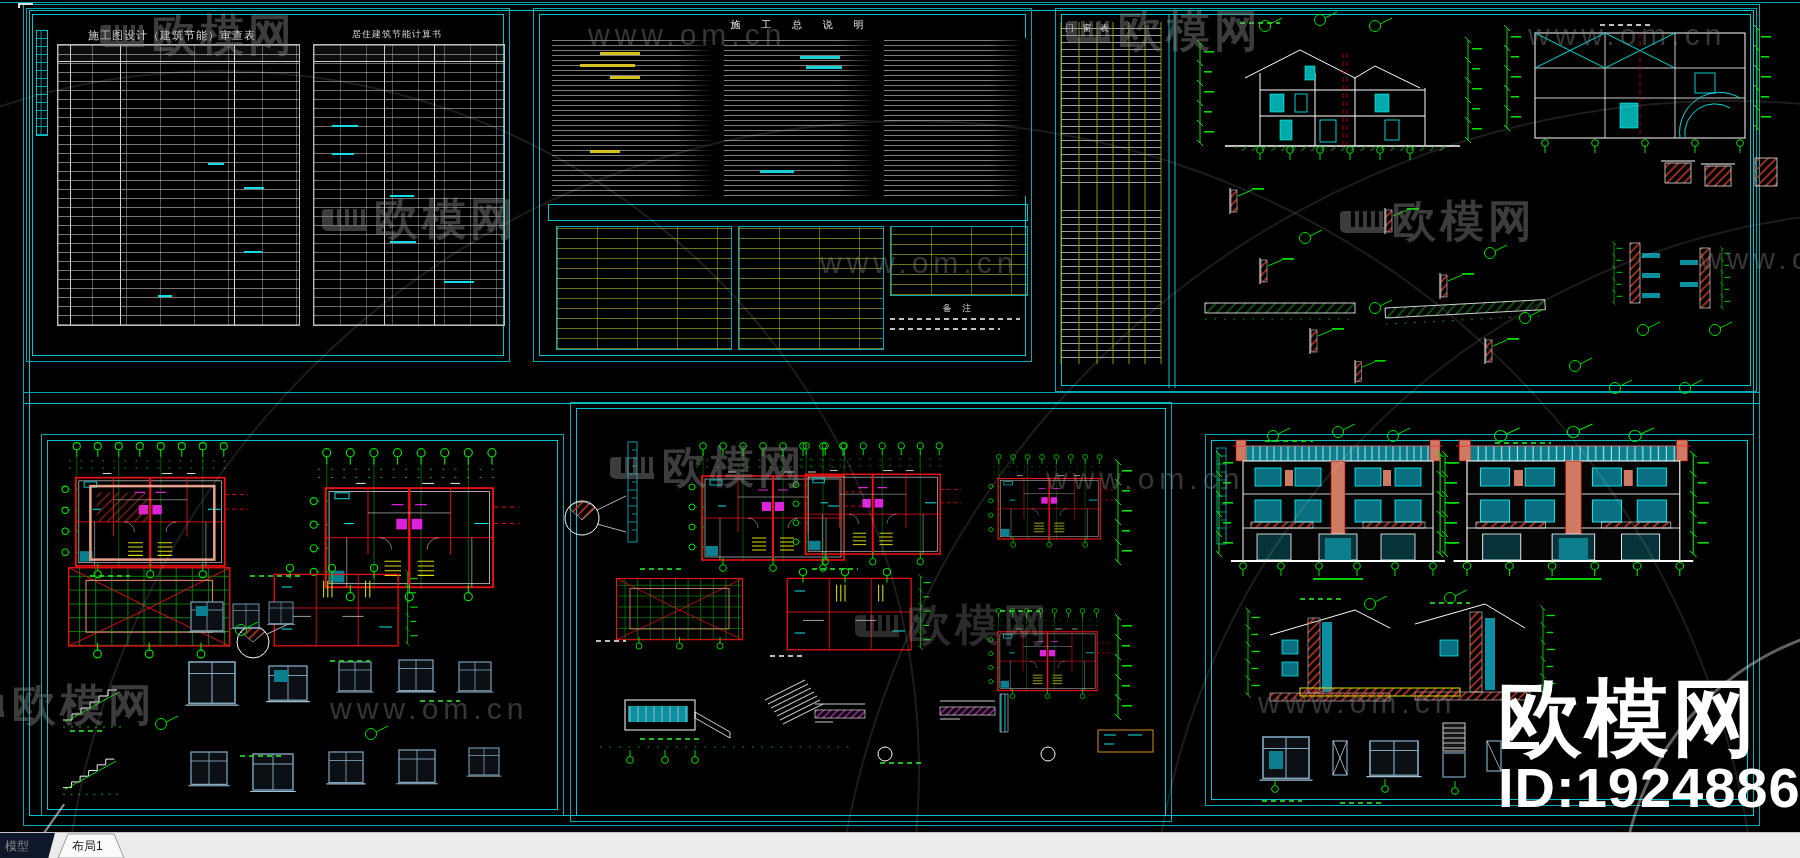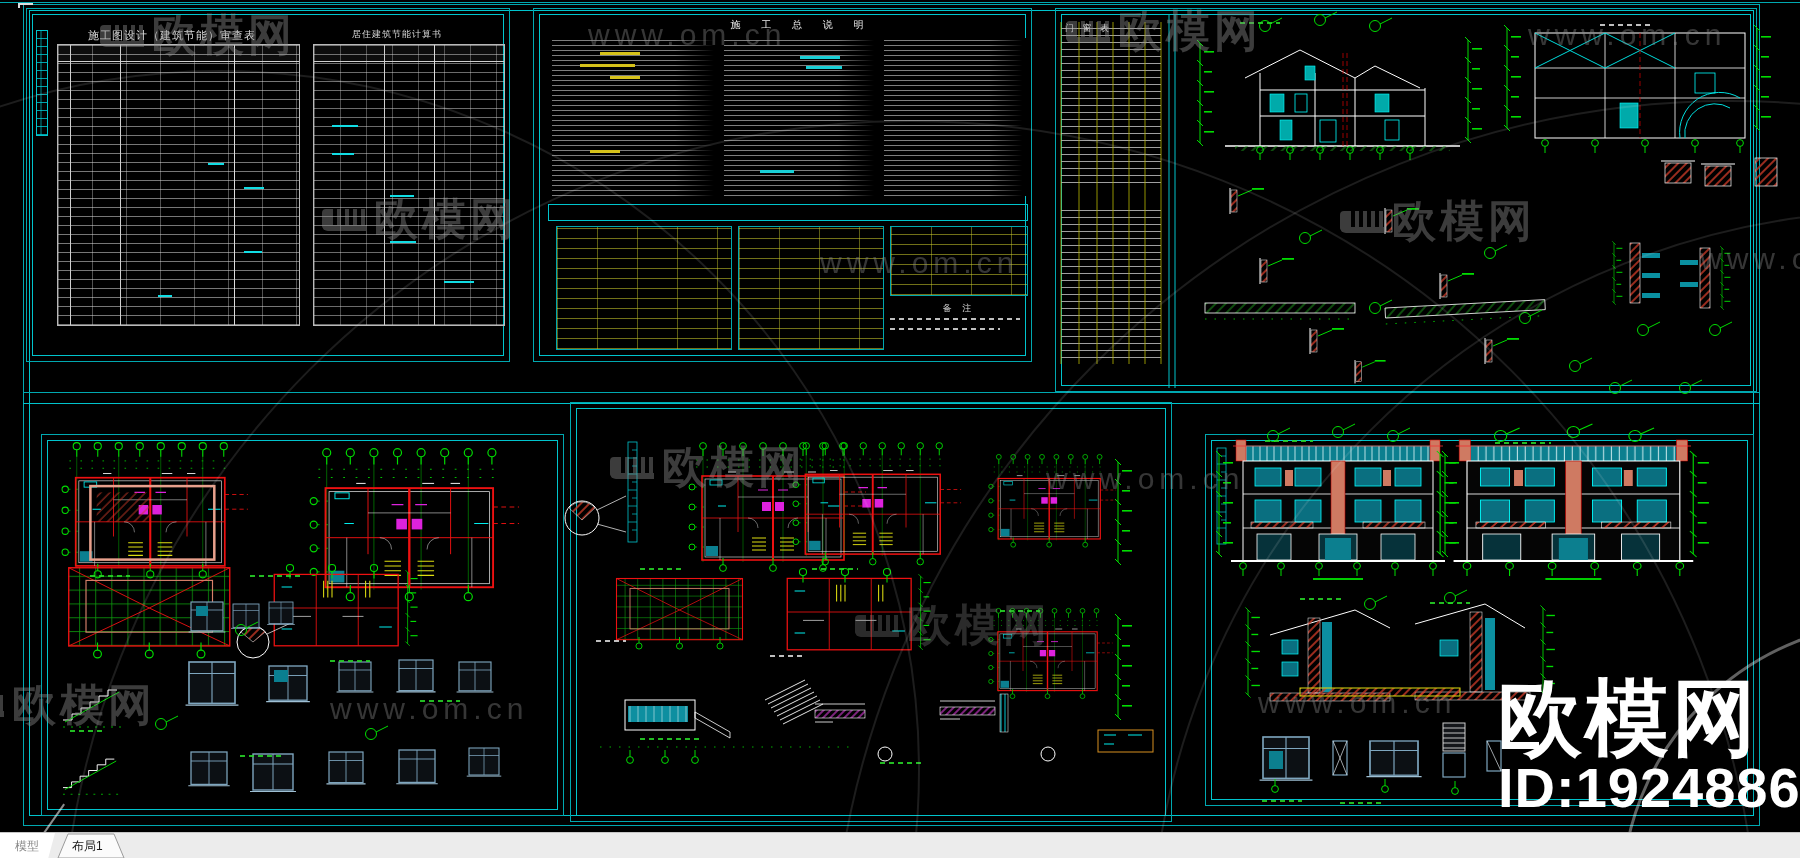--- a/index.html
+++ b/index.html
@@ -44,22 +44,22 @@
     border-left:7px solid #8f8f8f;border-radius:4px 0 0 6px;
     background-image:repeating-linear-gradient(90deg,#8f8f8f 0,#8f8f8f 4px,transparent 4px,transparent 8px);}
   .arc{position:absolute;border:2px solid rgba(225,225,225,.13);border-radius:50%;z-index:38;pointer-events:none;}
   .arc.bright{border-color:rgba(255,255,255,.38);border-width:3px;}
   .slash{position:absolute;width:46px;height:2px;background:rgba(255,255,255,.55);transform:rotate(-55deg);z-index:39;}
   .bigwm{position:absolute;left:1498px;top:676px;z-index:45;color:#fff;line-height:1;pointer-events:none;}
   .bigwm .t1{font-size:84px;font-weight:700;letter-spacing:3px;}
   .bigwm .t2{font-size:56px;font-weight:700;letter-spacing:1px;}
   
   #tabbar{position:absolute;left:0;bottom:0;width:1800px;height:26px;background:#ececec;border-top:1px solid #c6c6c6;z-index:60;}
-  #tab-model{position:absolute;left:0;top:0;width:60px;height:26px;background:#ffffff;
-    clip-path:polygon(0 0,55px 0,48px 26px,0 26px);color:#8a8a8a;font-size:12px;line-height:26px;padding-left:15px;}
+  #tab-model{position:absolute;left:0;top:0;width:60px;height:26px;background:#0f172a;
+    clip-path:polygon(0 0,55px 0,48px 26px,0 26px);color:#8a8a8a;font-size:12px;line-height:26px;padding-left:5px;}
   #tab-layout{position:absolute;left:56px;top:0;width:72px;height:26px;}
   #tab-layout span{position:absolute;left:16px;top:5px;font-size:12px;color:#1a1a1a;z-index:2;}
   .svgwrap{position:absolute;left:0;top:0;z-index:10;}
 </style>
 </head>
 <body>
 
 <div id="canvas">
 
   <div class="svgwrap">

